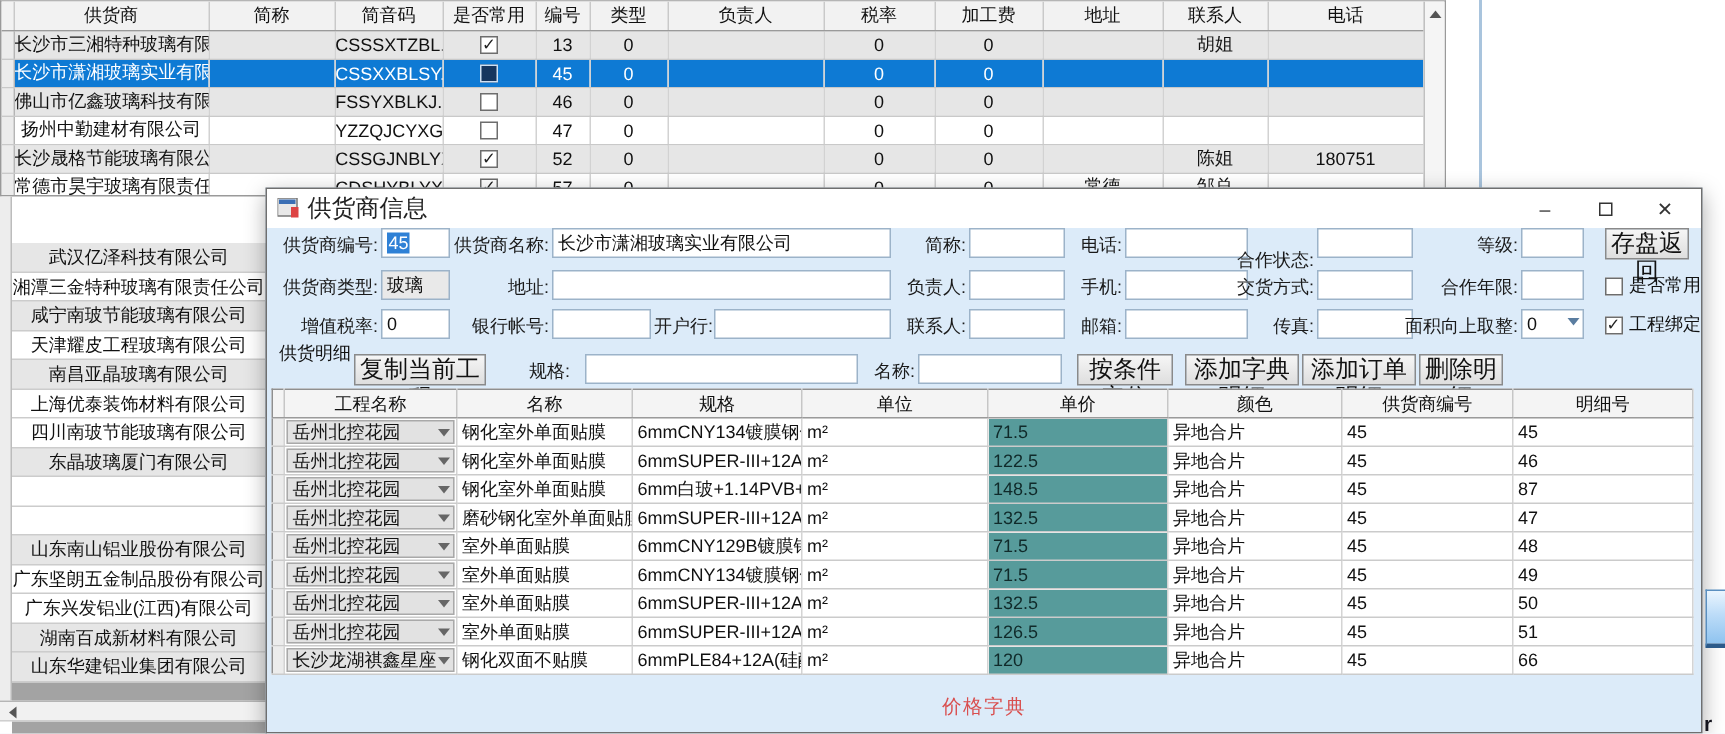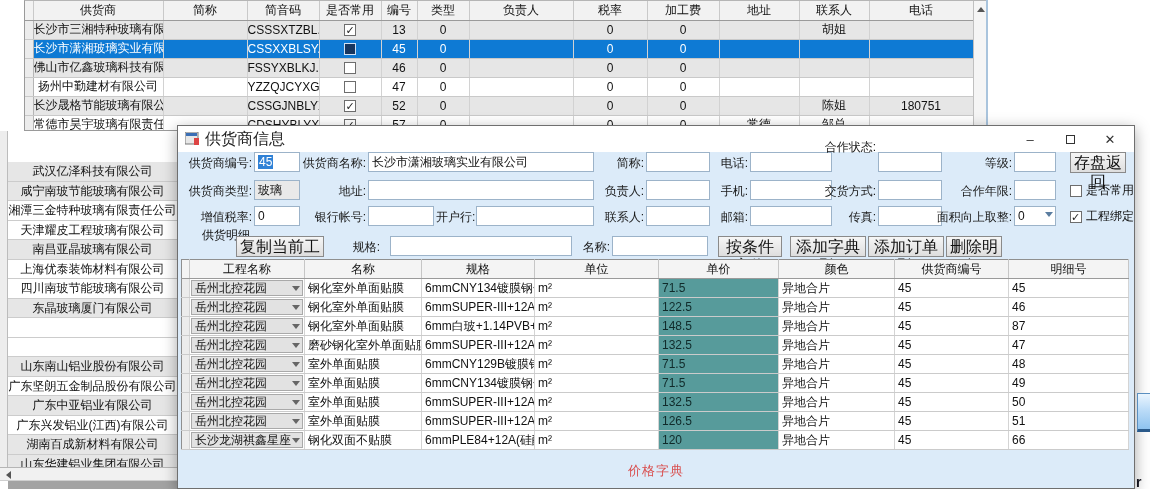--- a/index.html
+++ b/index.html
@@ -2,21 +2,21 @@
 <html><head>
 <meta charset="utf-8">
 <style>
   * { margin:0; padding:0; box-sizing:border-box; }
   html,body { width:1150px; height:489px; overflow:hidden; background:#fff;
     font-family:"Liberation Sans", sans-serif; font-size:12px; color:#111; }
   .screen { position:relative; width:1150px; height:489px; background:#fff; }
 
   
   .main-grid-wrap { position:absolute; left:0; top:0; width:964px; height:131px;
-    border:1px solid #9a9a9a; border-top:1px solid #b5b5b5; background:#fff; overflow:hidden;margin-left:24px; }
+    border:1px solid #9a9a9a; border-top:1px solid #b5b5b5; background:#fff; overflow:hidden; }
   table.bg-grid { border-collapse:collapse; table-layout:fixed; width:948px; }
   table.bg-grid th { background:#f2f2f2; font-weight:normal; height:19px;
     border-right:1px solid #c9c9c9; border-bottom:1px solid #9a9a9a; font-size:12px; }
   table.bg-grid td { height:19px; text-align:center; border-right:1px solid #d2d2d2;
     border-bottom:1px solid #c9c9c9; overflow:hidden; white-space:nowrap; font-size:12px; }
   table.bg-grid tr.shade td { background:#e6e6e6; }
   table.bg-grid tr.selected td { background:#0e7ad4; color:#fff; }
   td.rowhdr { background:#ececec !important; border-right:1px solid #b5b5b5 !important; }
   .cb { display:inline-block; width:12px; height:12px; background:#fff;
     border:1px solid #6d6d6d; vertical-align:middle; line-height:10px; font-size:11px; color:#222; }
@@ -232,44 +232,43 @@
       <span class="tri-up"></span>
     </div>
   </div>
   <div class="win-edge"></div>
 
   <div class="left-strip"></div>
   <div class="left-list">
 
       <div class="li shade">武汉亿泽科技有限公司</div>
 
+      <div class="li">湘潭三金特种玻璃有限责任公司</div>
+
       <div class="li shade">咸宁南玻节能玻璃有限公司</div>
 
-      <div class="li">湘潭三金特种玻璃有限责任公司</div>
-
       <div class="li">天津耀皮工程玻璃有限公司</div>
 
       <div class="li shade">南昌亚晶玻璃有限公司</div>
 
       <div class="li">上海优泰装饰材料有限公司</div>
 
 
       <div class="li">四川南玻节能玻璃有限公司</div>
 
       <div class="li shade">东晶玻璃厦门有限公司</div>
 
       <div class="li"></div>
 
       <div class="li"></div>
 
       <div class="li shade">山东南山铝业股份有限公司</div>
 
       <div class="li">广东坚朗五金制品股份有限公司</div>
 
-      <div class="li shade">广东中亚铝业有限公司</div>
 
       <div class="li">广东兴发铝业(江西)有限公司</div>
 
       <div class="li shade">湖南百成新材料有限公司</div>
 
 
       <div class="li shade">山东华建铝业集团有限公司</div>
     </div>
   <div class="hscroll">
     <span class="tri-left"></span>
@@ -293,21 +292,21 @@
     </div>
 
     <span class="dlg-label" style="left:6px;top:29px;width:68px">供货商编号:</span>
     <div class="tb" style="left:76px;top:26px;width:46px"><span class="sel-text">45</span></div>
     <span class="dlg-label" style="left:120px;top:29px;width:68px">供货商名称:</span>
     <div class="tb" style="left:190px;top:26px;width:226px">长沙市潇湘玻璃实业有限公司</div>
     <span class="dlg-label" style="left:408px;top:29px;width:58px">简称:</span>
     <div class="tb" style="left:468px;top:26px;width:64px"></div>
     <span class="dlg-label" style="left:508px;top:29px;width:62px">电话:</span>
     <div class="tb" style="left:572px;top:26px;width:82px"></div>
-    <span class="dlg-label" style="left:636px;top:13px;width:62px">合作状态:</span>
+    <span class="dlg-label" style="left:636px;top:39px;width:62px">合作状态:</span>
     <div class="tb" style="left:700px;top:26px;width:64px"></div>
     <span class="dlg-label" style="left:766px;top:29px;width:68px">等级:</span>
     <div class="tb" style="left:836px;top:26px;width:42px"></div>
     <button class="btn" style="left:892px;top:26px;width:56px">存盘返回</button>
 
     <span class="dlg-label" style="left:6px;top:57px;width:68px">供货商类型:</span>
     <div class="tb ro" style="left:76px;top:54px;width:46px">玻璃</div>
     <span class="dlg-label" style="left:120px;top:57px;width:68px">地址:</span>
     <div class="tb" style="left:190px;top:54px;width:226px"></div>
     <span class="dlg-label" style="left:408px;top:57px;width:58px">负责人:</span>
@@ -338,21 +337,21 @@
     <span class="dlg-label" style="left:746px;top:83px;width:88px">面积向上取整:</span>
     <div class="tb" style="left:836px;top:80px;width:42px;padding-right:12px">
       <span>0</span>
       <span class="combo-chev"></span>
     </div>
     <span class="chk" style="left:892px;top:82px">
       <span class="cb checked"></span>
       <span>工程绑定</span>
     </span>
 
-    <span class="section-label" style="left:24px;top:101px">供货明细</span>
+    <span class="section-label" style="left:8px;top:101px">供货明细</span>
     <button class="btn" style="left:58px;top:110px;width:88px">复制当前工程</button>
     <span class="dlg-label" style="left:150px;top:113px;width:52px">规格:</span>
     <div class="tb" style="left:212px;top:110px;width:182px"></div>
     <span class="dlg-label" style="left:398px;top:113px;width:34px">名称:</span>
     <div class="tb" style="left:434px;top:110px;width:96px"></div>
     <button class="btn" style="left:540px;top:110px;width:64px">按条件定位</button>
     <button class="btn" style="left:612px;top:110px;width:76px">添加字典明细</button>
     <button class="btn" style="left:690px;top:110px;width:76px">添加订单明细</button>
     <button class="btn" style="left:768px;top:110px;width:56px">删除明细</button>
 

